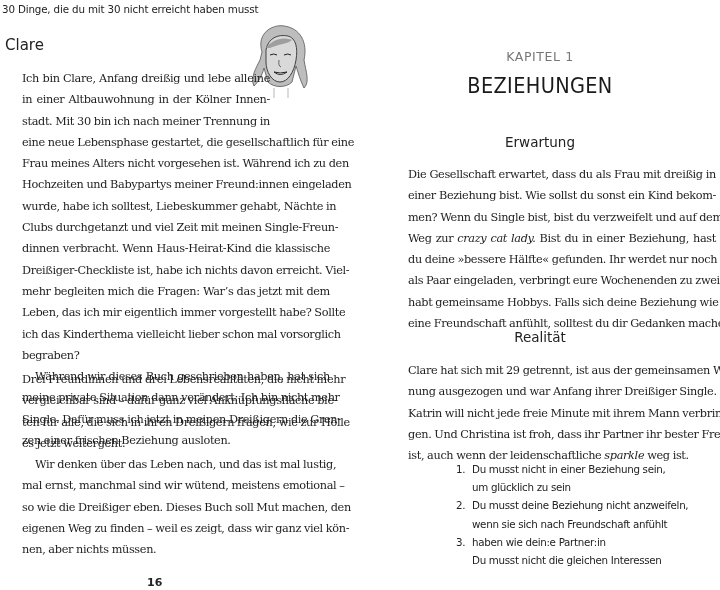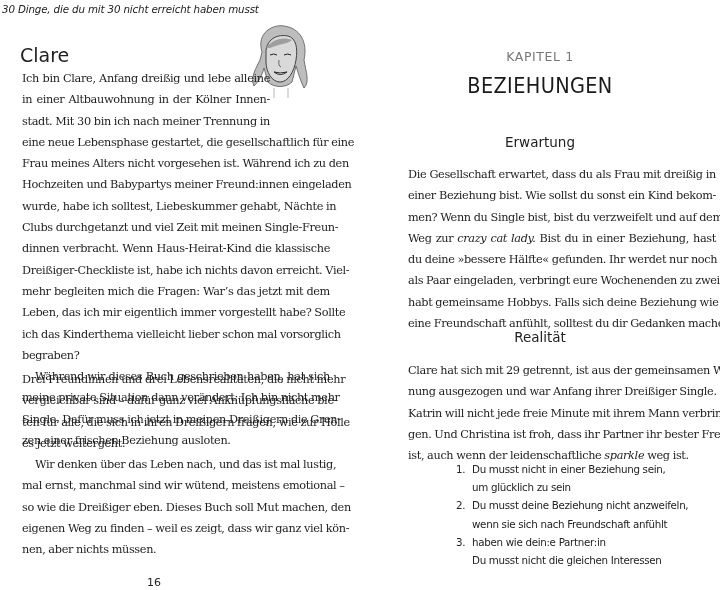--- a/index.html
+++ b/index.html
@@ -6,27 +6,25 @@
   html, body { width: 720px; height: 590px; background: #ffffff; overflow: hidden; }
   body { position: relative; color: #1a1a1a; }
   .page { position: absolute; top: 0; height: 590px; }
   .page-left { left: 0; width: 360px; }
   .page-right { left: 360px; width: 360px; margin-top: 16px; }
 
   .running-head {
     position: absolute; left: 2px; top: 3px;
     font-family: "DejaVu Sans", sans-serif; font-size: 10.3px; color: #222;
     letter-spacing: -0.15px;
-    font-style: italic;
   }
   .person-name {
-    position: absolute; left: 20px; top: 36px;
-    font-family: "DejaVu Sans", sans-serif; font-size: 19px; color: #222;
+    position: absolute; left: 5px; top: 36px;
+    font-family: "DejaVu Sans", sans-serif; font-size: 15px; color: #222;
     font-weight: normal;
-    margin-top: 8px;
   }
   .portrait { position: absolute; left: 248px; top: 22px; width: 64px; height: 76px; }
 
   .serif {
     font-family: "DejaVu Serif", serif; font-size: 11.3px; line-height: 21.3px;
     color: #1e1e1e; text-align: justify; letter-spacing: -0.35px;
     word-spacing: -0.3px;
   }
   .line { display: block; white-space: nowrap; text-align-last: justify; }
   .line.last { text-align-last: left; }
@@ -34,21 +32,21 @@
 
   .left-body-1 { position: absolute; left: 2px; top: 68px; width: 308px; }
   .left-body-2 { position: absolute; left: 2px; top: 369px; width: 308px; }
   .left-body-1 .line, .left-body-2 .line { width: 308px; margin-left: 20px; }
   .left-body-1 .short { width: 248px; }
 
   .page-number {
     position: absolute; top: 576px; font-family: "DejaVu Sans", sans-serif;
     font-size: 11px; color: #222;
   }
-  .page-number.left { left: 147px; }
+  .page-number.left { left: 147px; font-weight: bold; }
   .page-number.right { left: 173px; }
 
   .chapter-label {
     position: absolute; left: 0; width: 360px; top: 33px; text-align: center;
     font-family: "DejaVu Sans", sans-serif; font-size: 12.5px; color: #777;
     letter-spacing: 0.6px;
   }
   .chapter-title {
     position: absolute; left: 0; width: 360px; top: 58px; text-align: center;
     font-family: "DejaVu Sans", sans-serif; font-size: 21px; color: #1a1a1a;

